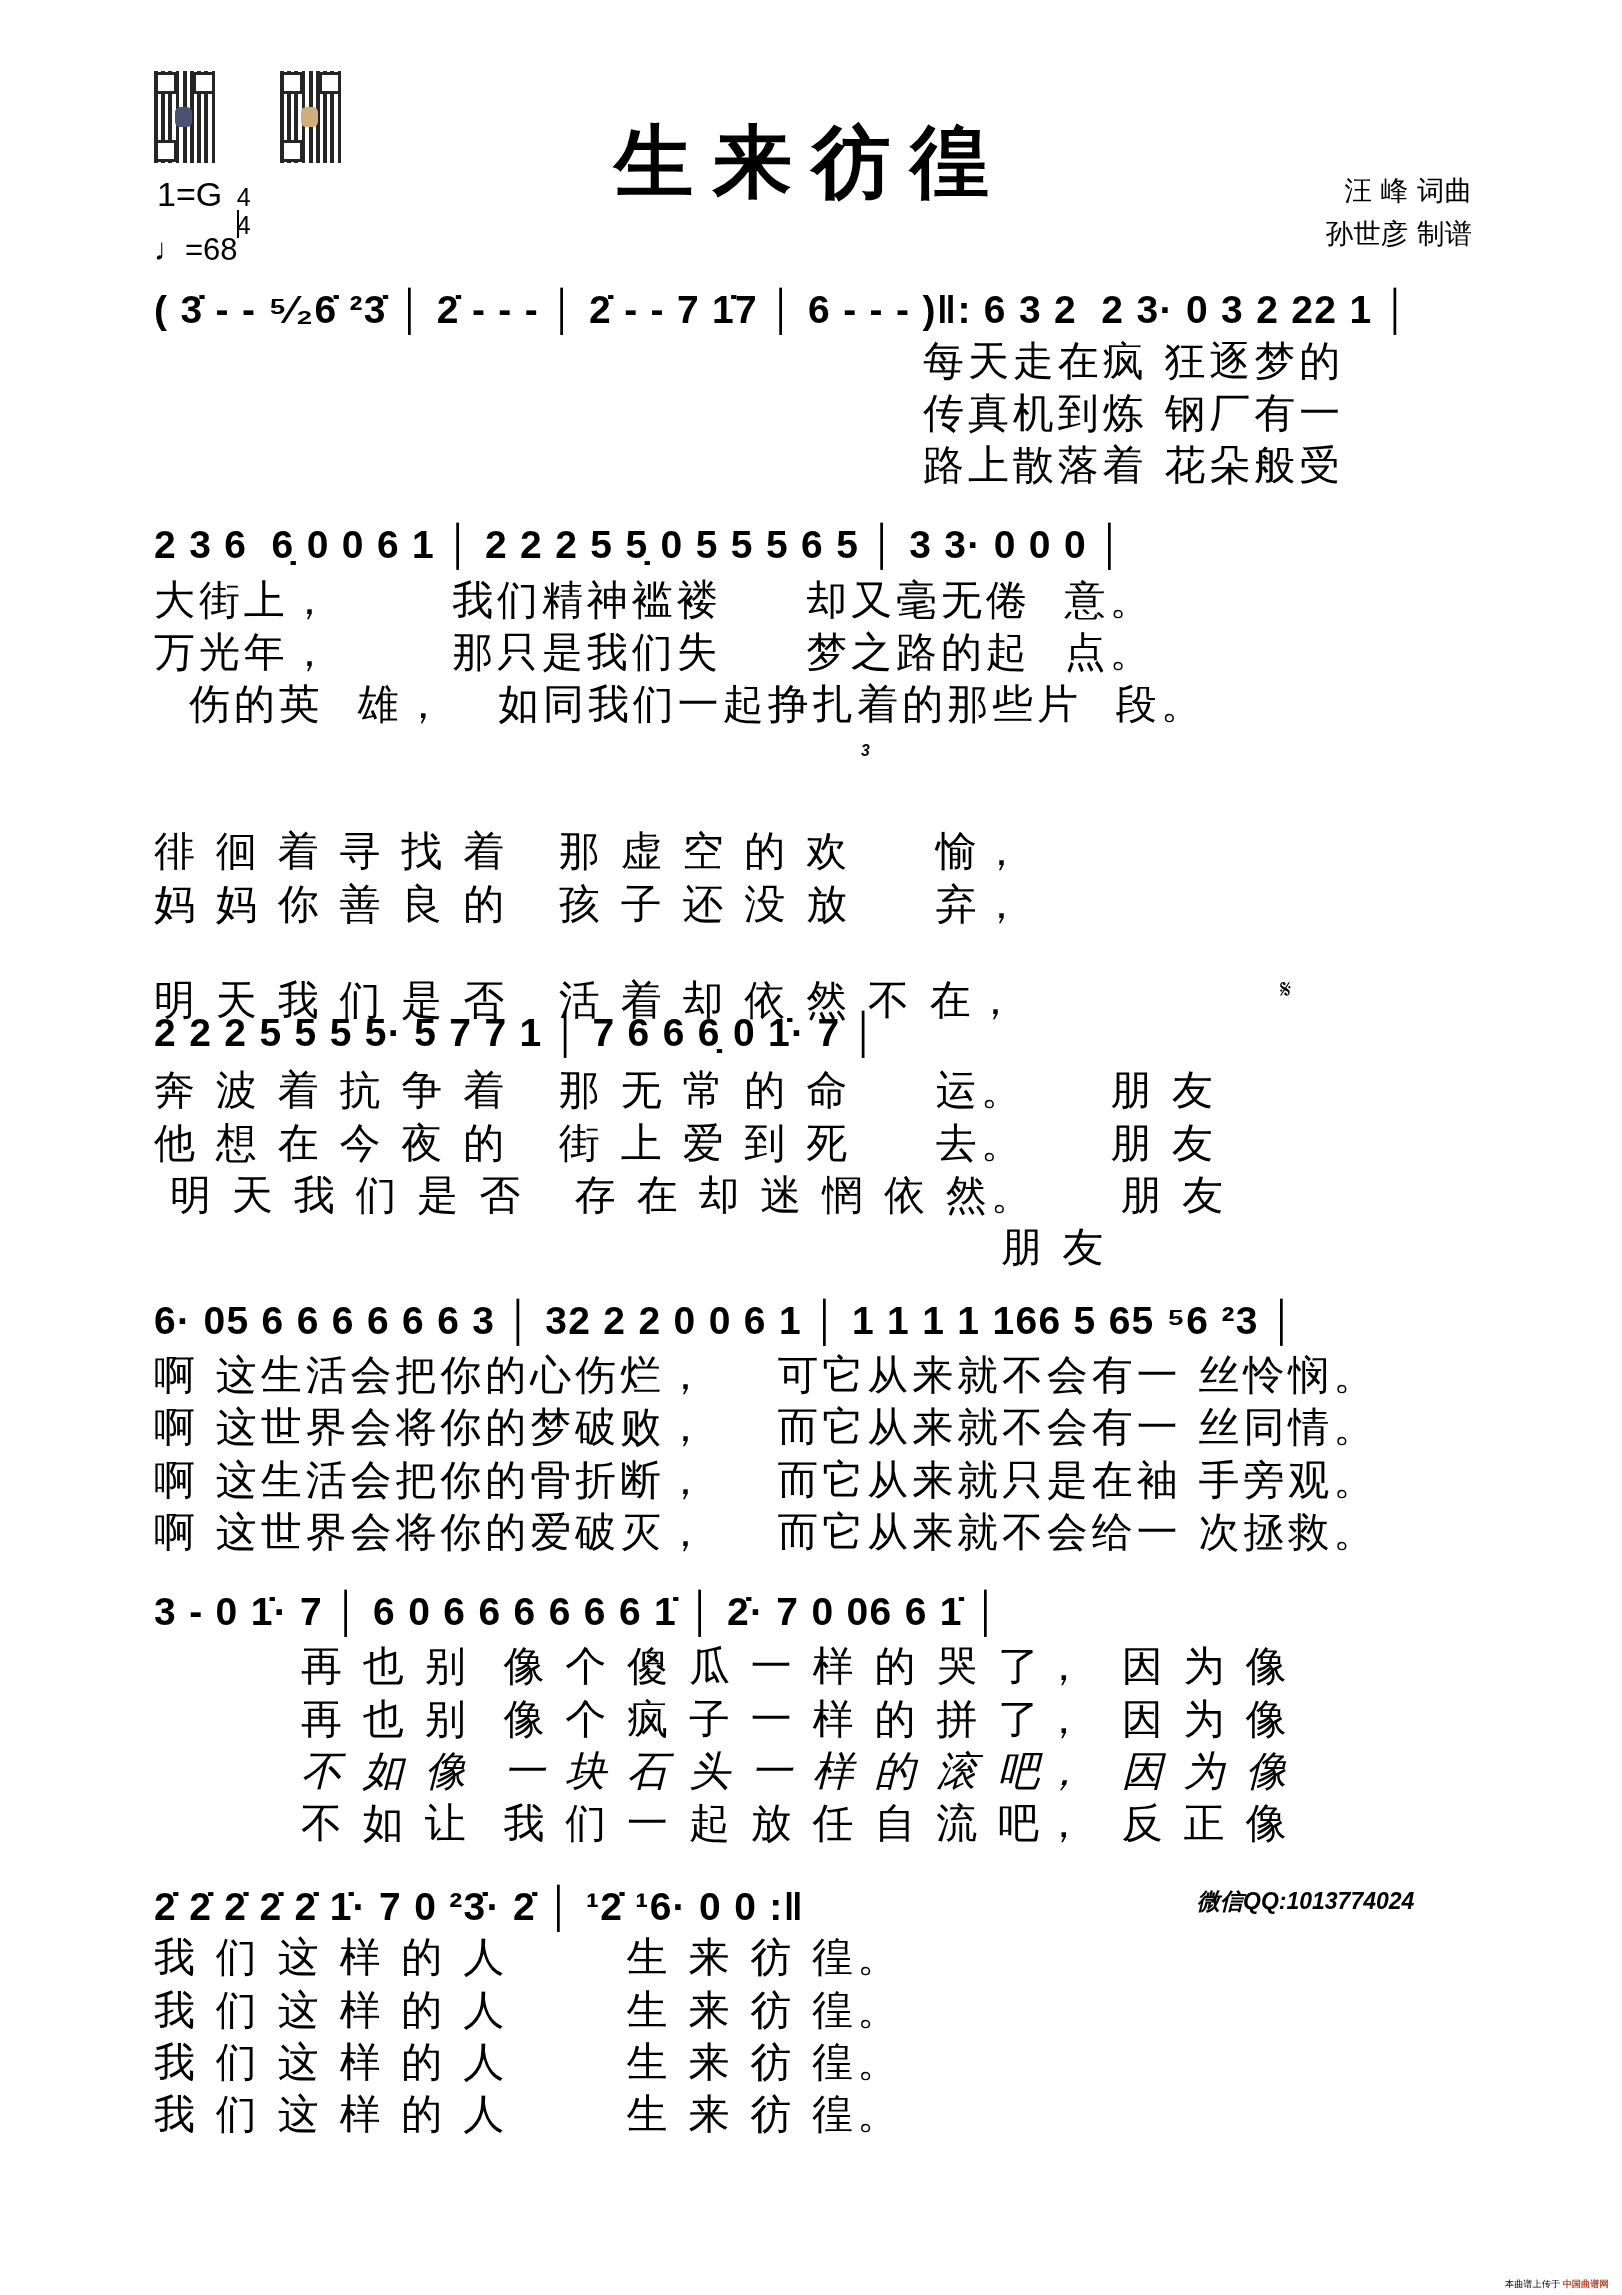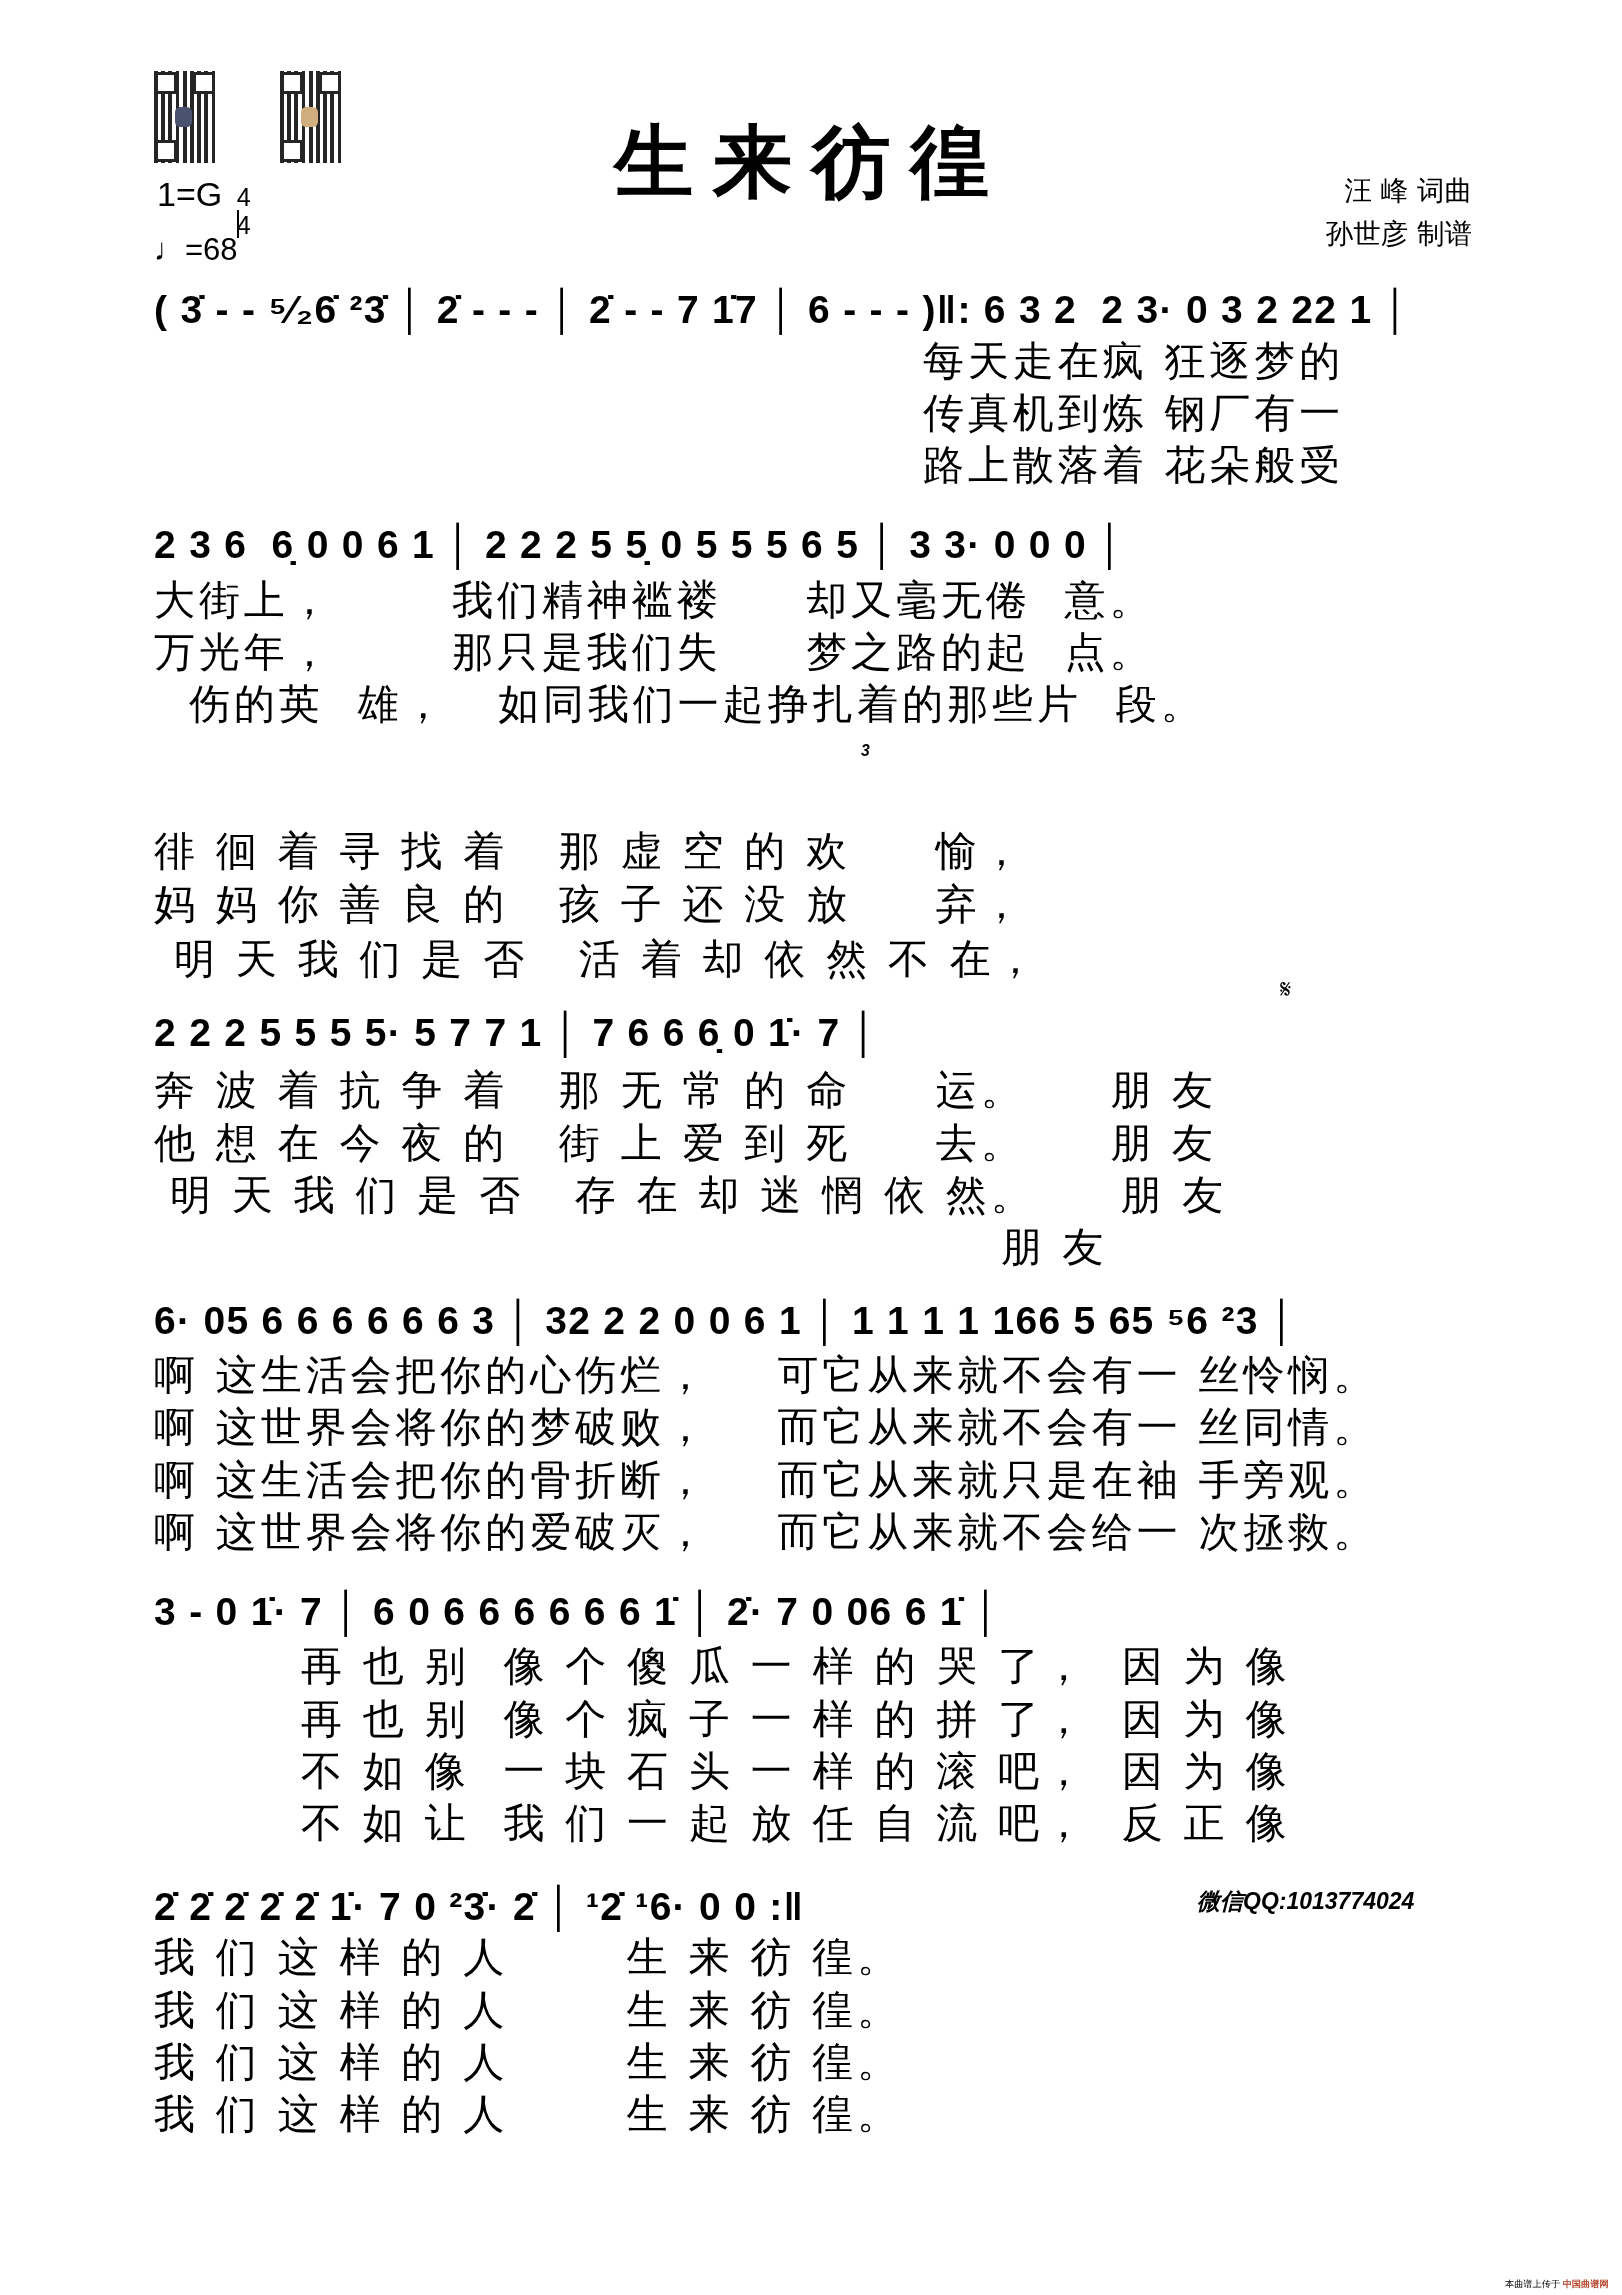--- a/index.html
+++ b/index.html
@@ -71,21 +71,21 @@
 </div>
 <div class="lyric" style="left:154px; top:573px;">大街上，       我们精神褴褛     却又毫无倦  意。</div>
 <div class="lyric" style="left:154px; top:625px;">万光年，       那只是我们失     梦之路的起  点。</div>
 <div class="lyric" style="left:154px; top:677px;margin-left:35px;">伤的英  雄，   如同我们一起挣扎着的那些片  段。</div>
 
 <div class="row" style="top:775px;">
   <div class="abs" style="left:707px; top:-33px; font-size:15.7px; font-style:italic; font-weight:bold;">3</div>
 </div>
 <div class="lyric" style="left:154px; top:824px;">徘 徊 着 寻 找 着   那 虚 空 的 欢     愉，</div>
 <div class="lyric" style="left:154px; top:877px;">妈 妈 你 善 良 的   孩 子 还 没 放     弃，</div>
-<div class="lyric" style="left:154px; top:932px;margin-left:20px;">明 天 我 们 是 否   活 着 却 依 然 不 在，</div>
+<div class="lyric" style="left:154px; top:973px;">明 天 我 们 是 否   活 着 却 依 然 不 在，</div>
 
 <div class="row" style="top:1011px;">
   <div class="notes">2 2 2 5 5 5 5· 5 7 7 1 │ 7 6 6 6̣ 0 1̇· 7 │</div>
   <div class="abs" style="left:1126px; top:-37px; font-size:26px;">𝄋</div>
 </div>
 <div class="lyric" style="left:154px; top:1063px;">奔 波 着 抗 争 着   那 无 常 的 命     运。     朋 友</div>
 <div class="lyric" style="left:154px; top:1116px;">他 想 在 今 夜 的   街 上 爱 到 死     去。     朋 友</div>
 <div class="lyric" style="left:170px; top:1168px;">明 天 我 们 是 否   存 在 却 迷 惘 依 然。     朋 友</div>
 <div class="lyric" style="left:154px; top:1220px;">                                                  朋 友</div>
 
@@ -95,21 +95,21 @@
 <div class="lyric" style="left:154px; top:1348px;">啊 这生活会把你的心伤烂，    可它从来就不会有一 丝怜悯。</div>
 <div class="lyric" style="left:154px; top:1400px;">啊 这世界会将你的梦破败，    而它从来就不会有一 丝同情。</div>
 <div class="lyric" style="left:154px; top:1453px;">啊 这生活会把你的骨折断，    而它从来就只是在袖 手旁观。</div>
 <div class="lyric" style="left:154px; top:1505px;">啊 这世界会将你的爱破灭，    而它从来就不会给一 次拯救。</div>
 
 <div class="row" style="top:1590px;">
   <div class="notes">3 - 0 1̇· 7 │ 6 0 6 6 6 6 6 6 1̇ │ 2̇· 7 0 06 6 1̇ │</div>
 </div>
 <div class="lyric" style="left:301px; top:1639px;">再 也 别  像 个 傻 瓜 一 样 的 哭 了，  因 为 像</div>
 <div class="lyric" style="left:301px; top:1692px;">再 也 别  像 个 疯 子 一 样 的 拼 了，  因 为 像</div>
-<div class="lyric" style="left:301px; top:1744px;">不 如 像  一 块 石 头 一 样 的 滚 吧，  因 为 像</div>
+<div class="lyric" style="left:301px; top:1744px;font-style:italic;">不 如 像  一 块 石 头 一 样 的 滚 吧，  因 为 像</div>
 <div class="lyric" style="left:301px; top:1796px;">不 如 让  我 们 一 起 放 任 自 流 吧，  反 正 像</div>
 
 <div class="row" style="top:1885px;">
   <div class="notes">2̇ 2̇ 2̇ 2̇ 2̇ 1̇· 7 0 ²3̇· 2̇ │ ¹2̇ ¹6· 0 0 :‖</div>
 </div>
 <div class="abs qq" style="left:1197px; top:1886px;">微信QQ:1013774024</div>
 <div class="lyric" style="left:154px; top:1930px;">我 们 这 样 的 人       生 来 彷 徨。</div>
 <div class="lyric" style="left:154px; top:1983px;">我 们 这 样 的 人       生 来 彷 徨。</div>
 <div class="lyric" style="left:154px; top:2035px;">我 们 这 样 的 人       生 来 彷 徨。</div>
 <div class="lyric" style="left:154px; top:2087px;">我 们 这 样 的 人       生 来 彷 徨。</div>

